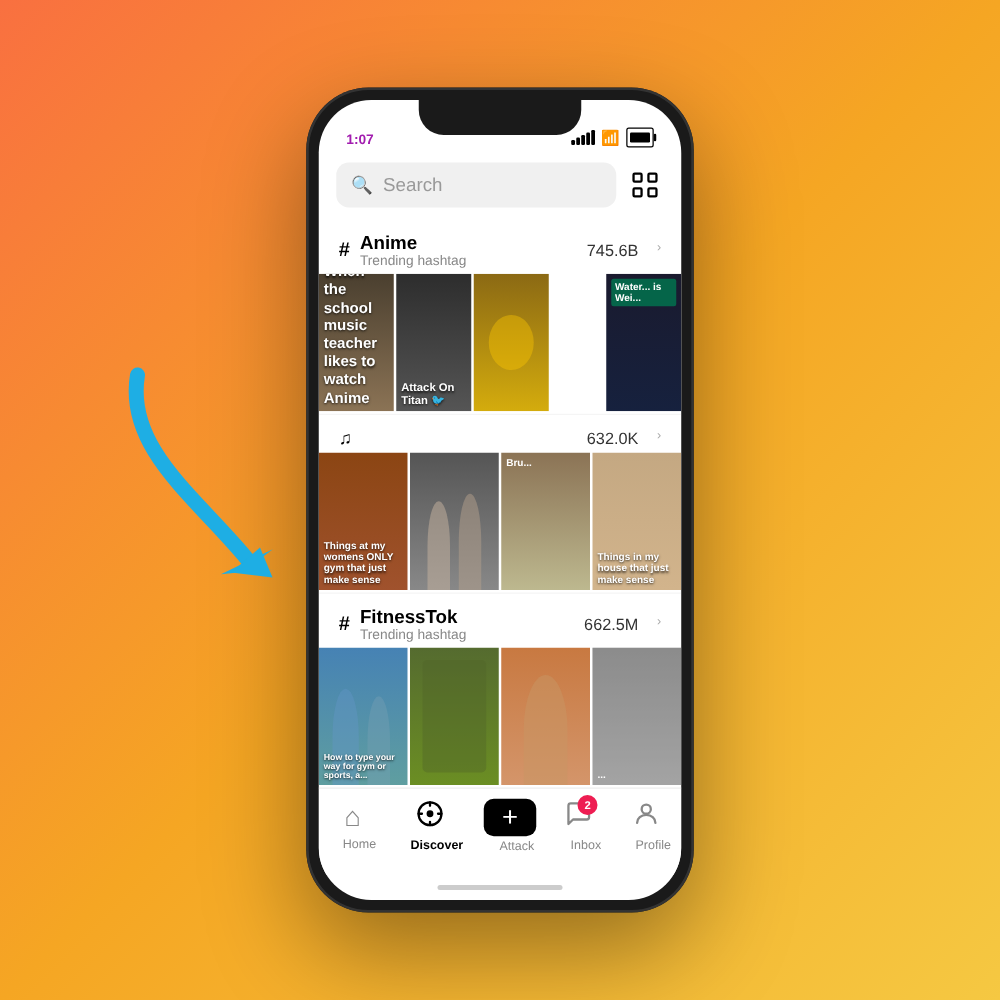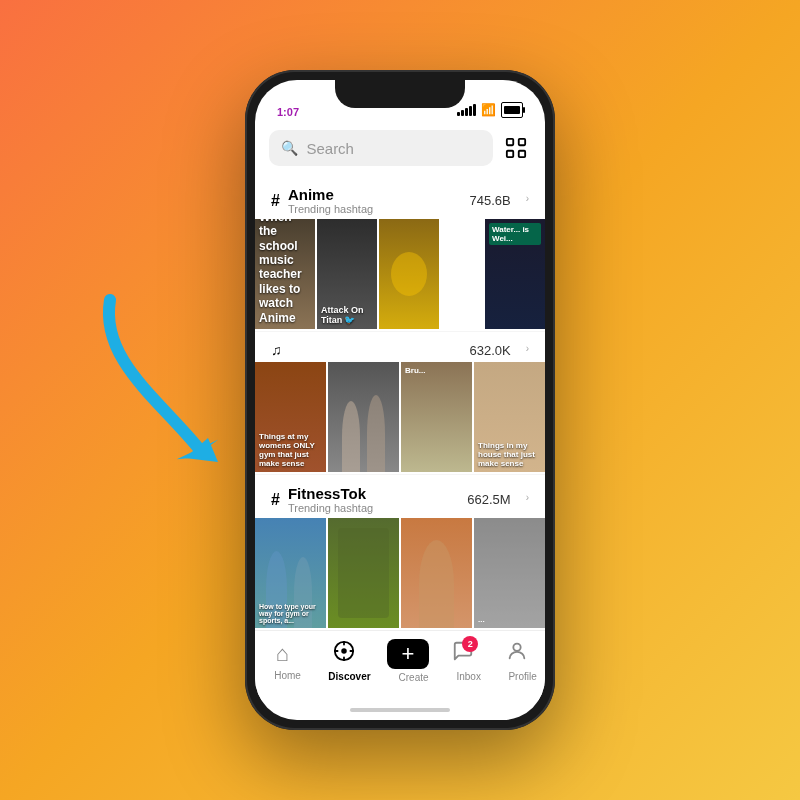--- a/index.html
+++ b/index.html
@@ -511,21 +511,21 @@
             <circle cx="12" cy="12" r="3" fill="#000"></circle>
             <path d="M12 2v3M12 19v3M2 12h3M19 12h3" stroke="#000" stroke-width="2" stroke-linecap="round"></path>
           </svg>
         </span>
         <span class="nav-label active">Discover</span>
       </div>
       <div class="nav-item">
         <div class="create-btn">
           <span style="font-size:22px;font-weight:200;line-height:1;">+</span>
         </div>
-        <span class="nav-label">Create</span>
+        <span class="nav-label">Attack</span>
       </div>
       <div class="nav-item">
         <span class="nav-icon" style="position:relative;">
           <svg width="22" height="22" viewBox="0 0 24 24" fill="none">
             <path d="M21 15a2 2 0 0 1-2 2H7l-4 4V5a2 2 0 0 1 2-2h14a2 2 0 0 1 2 2z" stroke="#888" stroke-width="2" stroke-linejoin="round"></path>
           </svg>
           <span class="badge">2</span>
         </span>
         <span class="nav-label">Inbox</span>
       </div>

